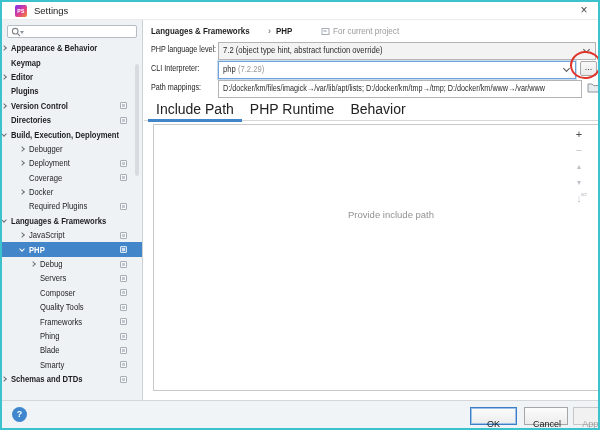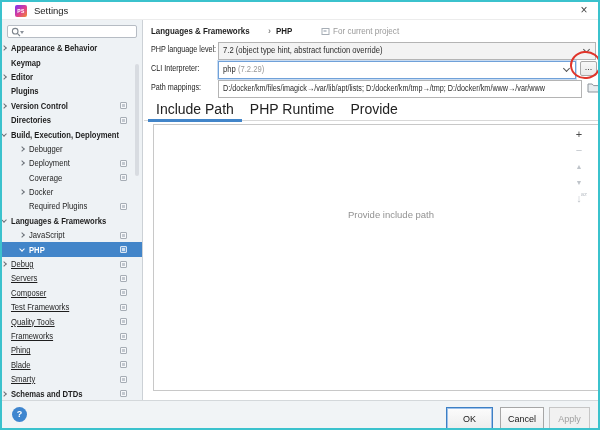--- a/index.html
+++ b/index.html
@@ -17,21 +17,21 @@
             text-align:center;color:#444;cursor:pointer;}
 
   
   .sidebar{position:absolute;left:0;top:18px;width:141px;height:380px;background:#eef2f5;border-right:1px solid #ccd1d6;overflow:hidden;}
   .searchwrap{position:absolute;left:5px;top:5px;width:130px;height:13px;background:#fff;border:1px solid #b6bcc4;border-radius:2px;}
   .searchwrap input{position:absolute;left:18px;top:0;right:2px;height:11px;border:0;outline:none;font-size:8px;background:transparent;font-family:"Liberation Sans",sans-serif;}
   .mag{position:absolute;left:3px;top:1px;}
   .mag-caret{position:absolute;left:12px;top:5px;width:0;height:0;border-left:2.5px solid transparent;border-right:2.5px solid transparent;border-top:3px solid #8b929a;}
   .tree{position:absolute;left:0;right:0;top:21px;}
   .trow{height:14.4px;display:flex;align-items:center;font-size:9px;overflow:hidden;cursor:pointer;}
-  .lvl1{}.lvl2{padding-left:18px;}.lvl3{text-decoration:underline;}
+  .lvl1{}.lvl2{padding-left:18px;}.lvl3{padding-left:29px;}
   .chev{flex:none;width:4px;height:4px;border:solid #6b7178;border-width:0 1.2px 1.2px 0;margin-right:5px;}
   .chev.right{transform:rotate(-45deg);}
   .chev.down{transform:rotate(45deg);margin-top:-2px;}
   .chev.none{border-color:transparent;}
   .tlabel{white-space:nowrap;transform:scaleX(.85);transform-origin:left center;color:#1e1e1e;}
   .bold .tlabel{font-weight:bold;}
   .trow.sel{background:#4285c9;}
   .trow.sel .tlabel{color:#fff;}
   .trow.sel .chev{border-color:#fff;}
   .mod{flex:none;margin-left:auto;margin-right:15px;width:7px;height:7px;border:1px solid #a6adb5;border-radius:1px;background:#f6f8fa;position:relative;}
@@ -72,22 +72,22 @@
   .vtools{position:absolute;left:427px;top:106px;width:16px;display:flex;flex-direction:column;}
   .tb-btn{height:16px;width:16px;display:flex;align-items:center;justify-content:center;font-size:11px;color:#4a4a4a;cursor:pointer;position:relative;background:transparent;border:0;padding:0;font-family:"Liberation Sans",sans-serif;}
   .tb-btn.disabled{color:#bfc4ca;cursor:default;}
   .tb-btn.tri{font-size:7px;}
   .tb-btn .sub{position:absolute;right:0;top:1px;font-size:6px;letter-spacing:0;}
 
   
   .footer{position:absolute;left:0;right:0;bottom:0;height:28px;background:#f1f4f6;border-top:1px solid #d4d8db;}
   .helpbtn{position:absolute;left:10px;top:6px;width:15px;height:15px;border-radius:50%;background:#3f86cf;color:#fff;
            font-size:9px;font-weight:bold;text-align:center;line-height:15px;cursor:pointer;}
-  .btn{position:absolute;top:6px;height:24px;font-size:9px;text-align:center;line-height:16px;cursor:pointer;
-       border:1px solid #a6a6a6;background:linear-gradient(#fcfcfc,#ececec);color:#1a1a1a;font-family:"Liberation Sans",sans-serif;padding:0;}
+  .btn{position:absolute;top:6px;height:14px;font-size:9px;text-align:center;line-height:16px;cursor:pointer;
+       border:1px solid #a6a6a6;background:linear-gradient(#fcfcfc,#ececec);color:#1a1a1a;font-family:"Liberation Sans",sans-serif;padding:8px;margin-left:24px;}
   .btn-ok{left:444px;width:47px;border-color:#3c7fc4;box-shadow:inset 0 0 0 1px #9cc0ea;}
   .btn-cancel{left:498px;width:44px;}
   .btn-apply{left:547px;width:41px;border-color:#c6c6c6;background:#f1f1f1;color:#9f9f9f;cursor:default;}
 </style>
 </head>
 <body>
 
 <div class="w">
 
   <div class="titlebar">
@@ -181,25 +181,20 @@
           <span class="mod"></span>
         </div>
         <div class="trow lvl3">
           <span class="chev none"></span>
           <span class="tlabel">Servers</span>
           <span class="mod"></span>
         </div>
         <div class="trow lvl3">
           <span class="chev none"></span>
           <span class="tlabel">Composer</span>
-          <span class="mod"></span>
-        </div>
-        <div class="trow lvl3">
-          <span class="chev none"></span>
-          <span class="tlabel">Test Frameworks</span>
           <span class="mod"></span>
         </div>
         <div class="trow lvl3">
           <span class="chev none"></span>
           <span class="tlabel">Quality Tools</span>
           <span class="mod"></span>
         </div>
         <div class="trow lvl3">
           <span class="chev none"></span>
           <span class="tlabel">Frameworks</span>
@@ -264,21 +259,21 @@
     </div>
     <button class="folderbtn">
       <svg width="14" height="12" viewBox="0 0 14 12">
         <path d="M1 3 h4.2 l1.4 1.6 H13 v6.4 H1 z" fill="#e8ecef" stroke="#8d949b" stroke-width="1"></path>
       </svg>
     </button>
 
     <div class="tabs">
         <span class="tab selected">Include Path</span>
         <span class="tab">PHP Runtime</span>
-        <span class="tab">Provide</span>
+        <span class="tab">Behavior</span>
       </div>
 
     <div class="panel">
       <div class="empty">Provide include path</div>
     </div>
 
     <div class="vtools">
         <button class="tb-btn">+</button>
         <button class="tb-btn disabled">−</button>
         <button class="tb-btn disabled tri">▲</button>

